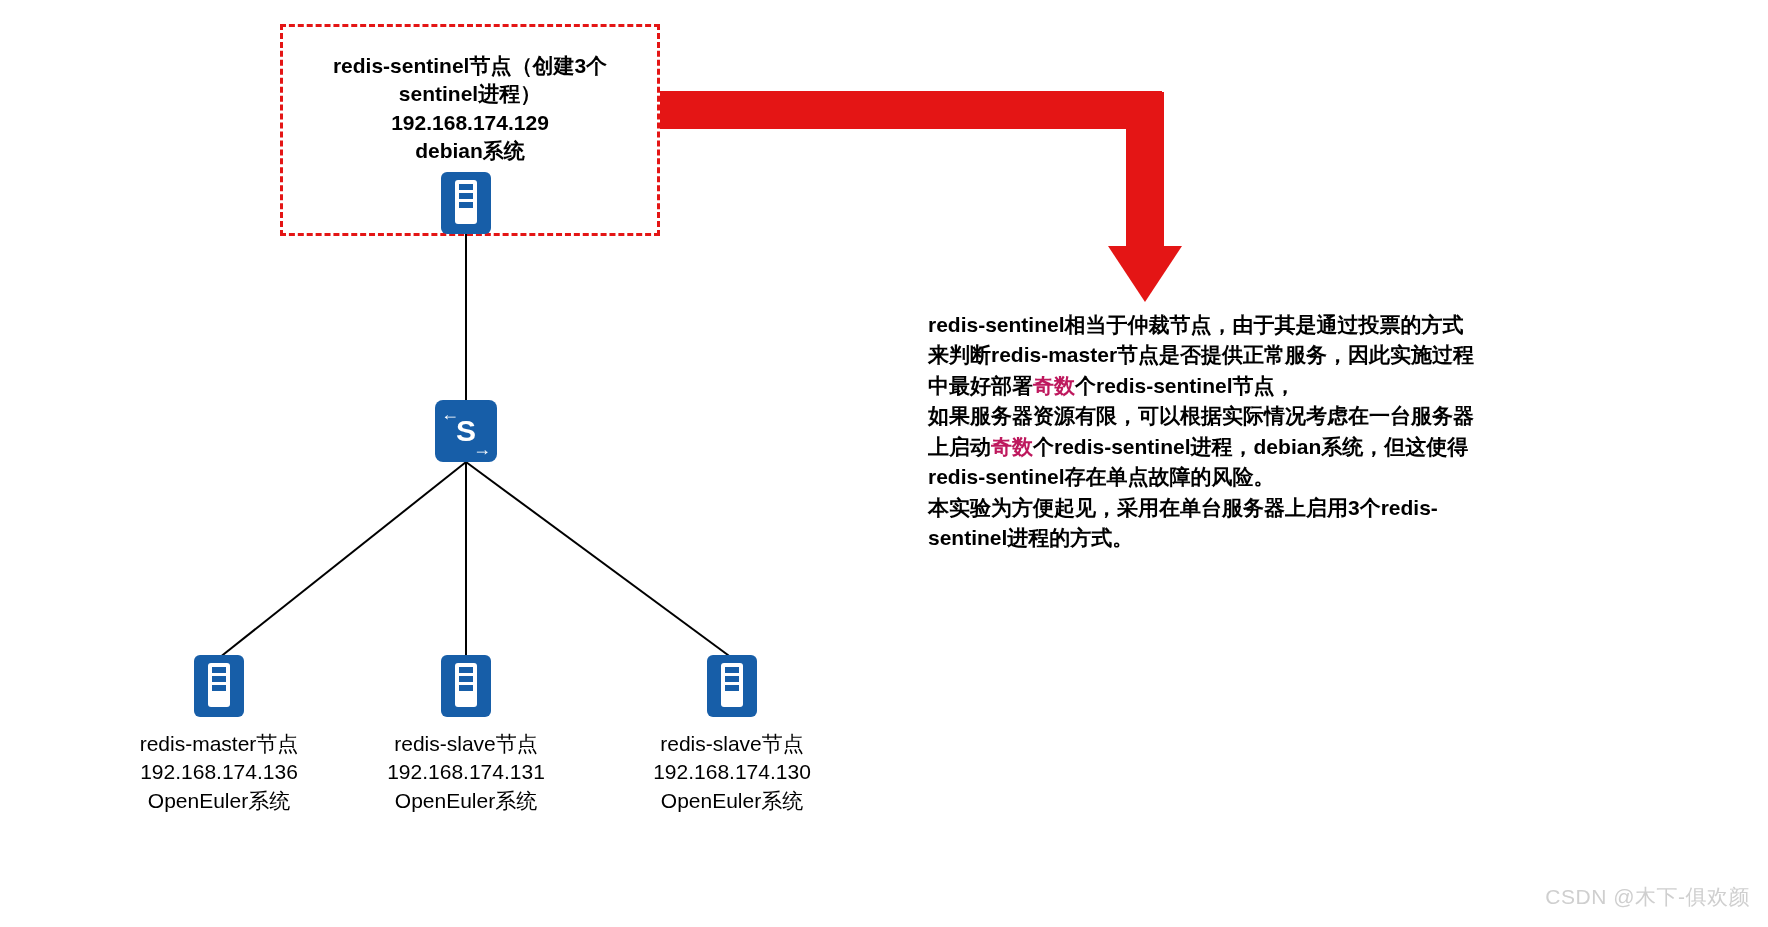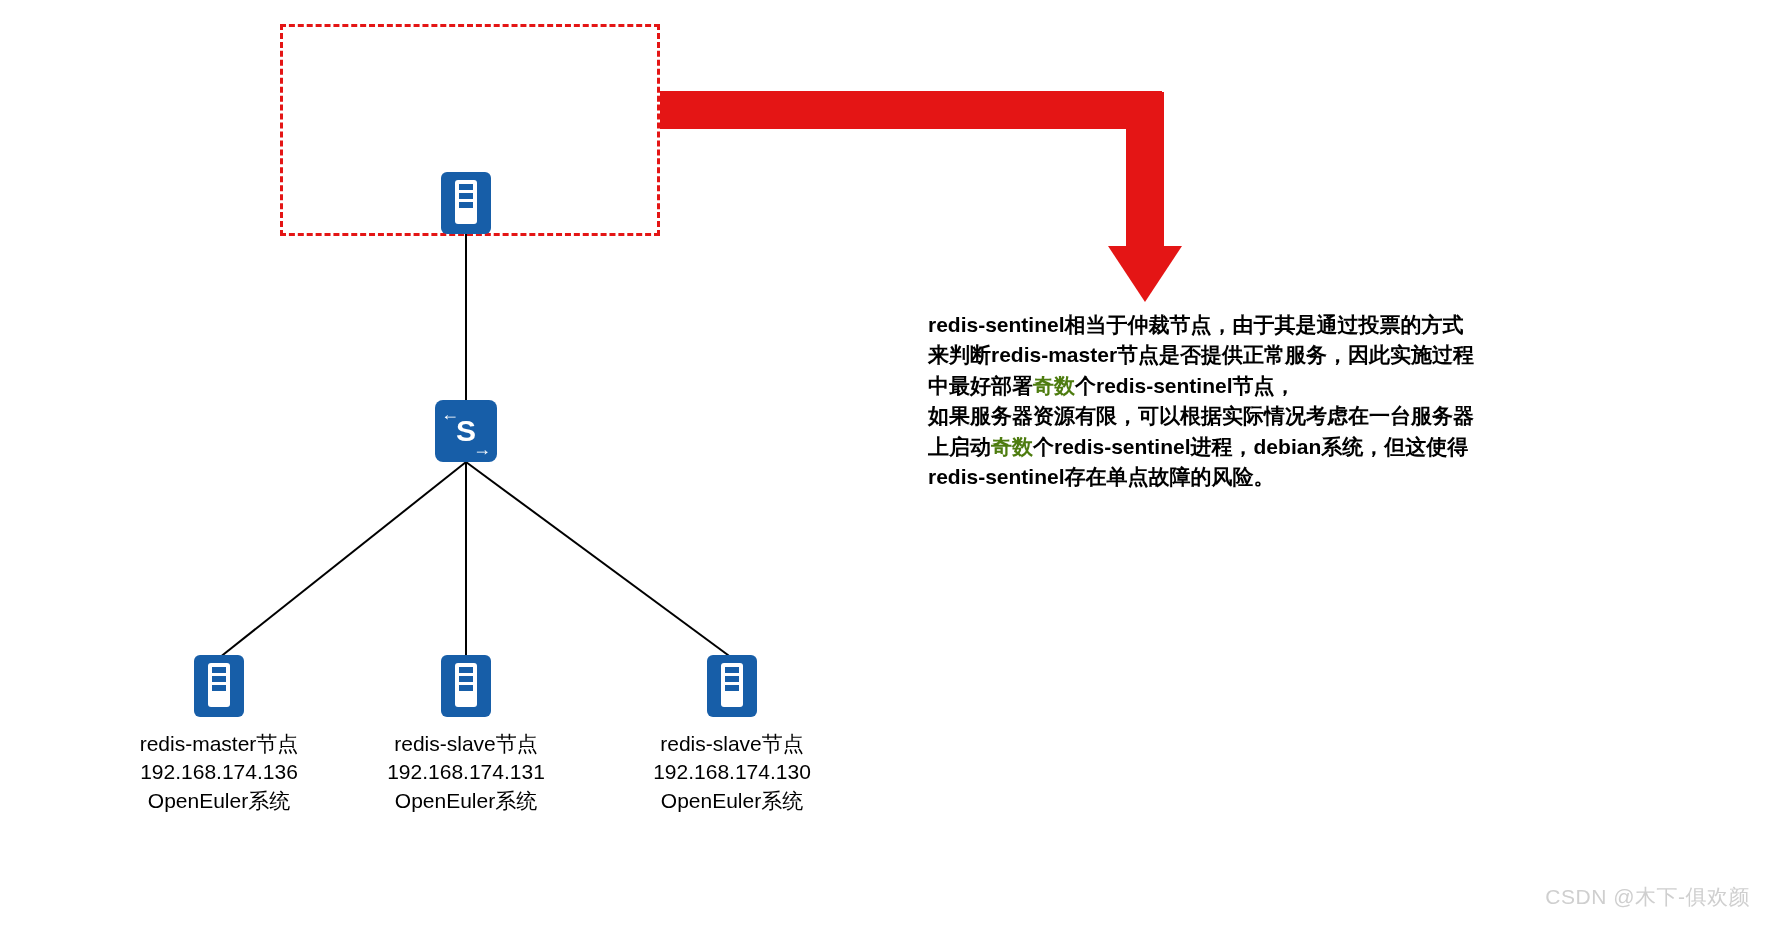--- a/index.html
+++ b/index.html
@@ -105,21 +105,21 @@
   .explain {
     position: absolute;
     left: 928px;
     top: 310px;
     width: 550px;
     font-weight: 700;
     font-size: 21px;
     line-height: 1.45;
   }
   .explain .hl {
-    color: #4d7c0f;
+    color: #be185d;
   }
   
   .watermark {
     position: absolute;
     right: 18px;
     bottom: 16px;
     color: #cfcfcf;
     font-size: 21px;
     font-weight: 400;
     letter-spacing: 0.5px;
@@ -141,20 +141,25 @@
 
     <g>
       <line x1="660" y1="110" x2="1162" y2="110" stroke="#e41515" stroke-width="38"></line>
       <line x1="1145" y1="92" x2="1145" y2="254" stroke="#e41515" stroke-width="38"></line>
       <polygon points="1108,246 1182,246 1145,302" fill="#e41515"></polygon>
     </g>
   </svg>
 
   <div class="dashed-box"></div>
 
+  <div class="sentinel-text">
+    <span>redis-sentinel节点（创建3个sentinel进程）</span><br>
+    <span>192.168.174.129</span><br>
+    <span>debian系统</span>
+  </div>
 
   <div class="server-icon" style="left:441px; top:172px"></div>
 
   <div class="switch-icon" style="left:435px; top:400px">
     <span class="arr-l">←</span>
     <span class="s">S</span>
     <span class="arr-r">→</span>
   </div>
 
   <div class="server-icon" style="left:194px; top:655px"></div>
@@ -173,17 +178,18 @@
   </div>
   <div class="node-label" style="left:602px; top:730px">
     <span>redis-slave节点</span><br>
     <span>192.168.174.130</span><br>
     <span>OpenEuler系统</span>
   </div>
 
   <div class="explain">
     <span>redis-sentinel相当于仲裁节点，由于其是通过投票的方式来判断redis-master节点是否提供正常服务，因此实施过程中最好部署</span><span class="hl">奇数</span><span>个redis-sentinel节点，</span><br>
     <span>如果服务器资源有限，可以根据实际情况考虑在一台服务器上启动</span><span class="hl">奇数</span><span>个redis-sentinel进程，debian系统，但这使得redis-sentinel存在单点故障的风险。</span><br>
+    <span>本实验为方便起见，采用在单台服务器上启用3个redis-sentinel进程的方式。</span>
   </div>
 
   <div class="watermark">CSDN @木下-俱欢颜</div>
 
 </div>
 
 </body></html>

